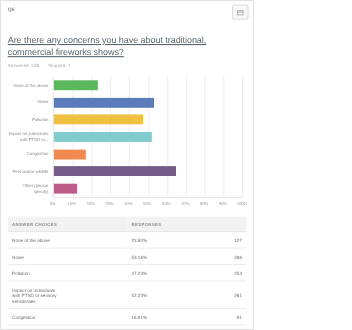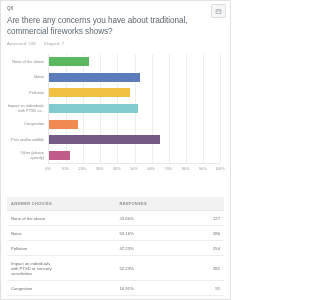--- a/index.html
+++ b/index.html
@@ -34,22 +34,23 @@
     font-weight: bold;
     color: #8d8d8d;
     letter-spacing: .2px;
     line-height: 7px;
   }
   .qtitle {
     font-size: 8.2px;
     font-weight: normal;
     color: #5b6770;
     line-height: 11px;
-    margin-top: 3px;
+    margin-top: 19px;
     letter-spacing: -.05px;
+    text-decoration: underline;
   }
   .qmeta {
     margin-top: 4px;
     font-size: 4.1px;
     color: #a8a8a8;
     letter-spacing: .1px;
   }
   .qmeta span.sk { margin-left: 7px; }
 
   .winbtn {

